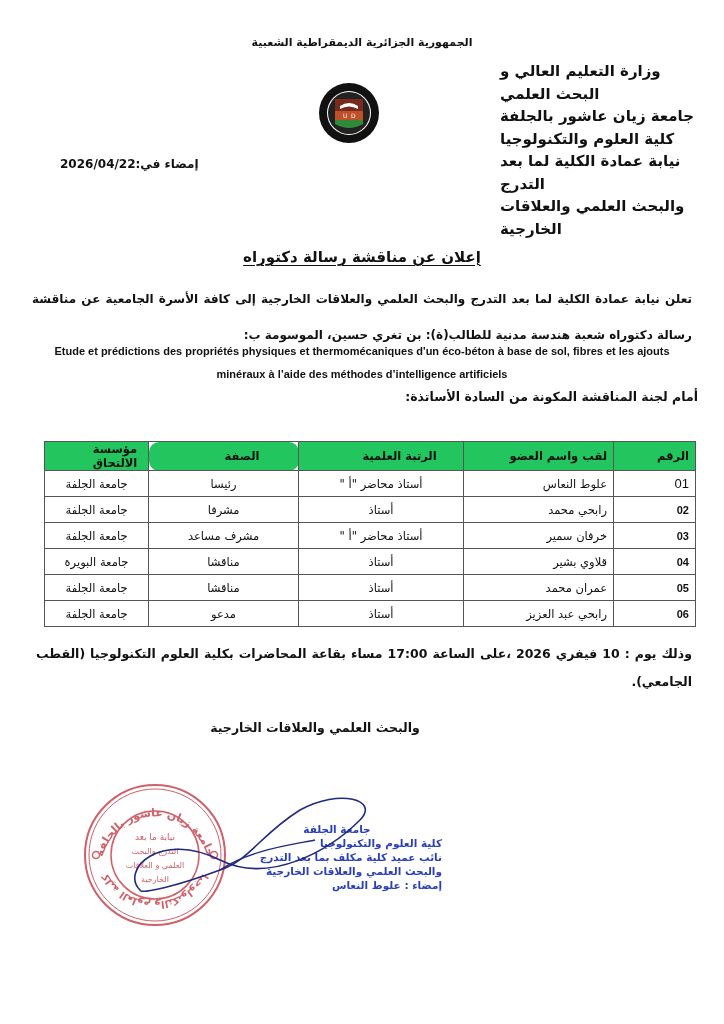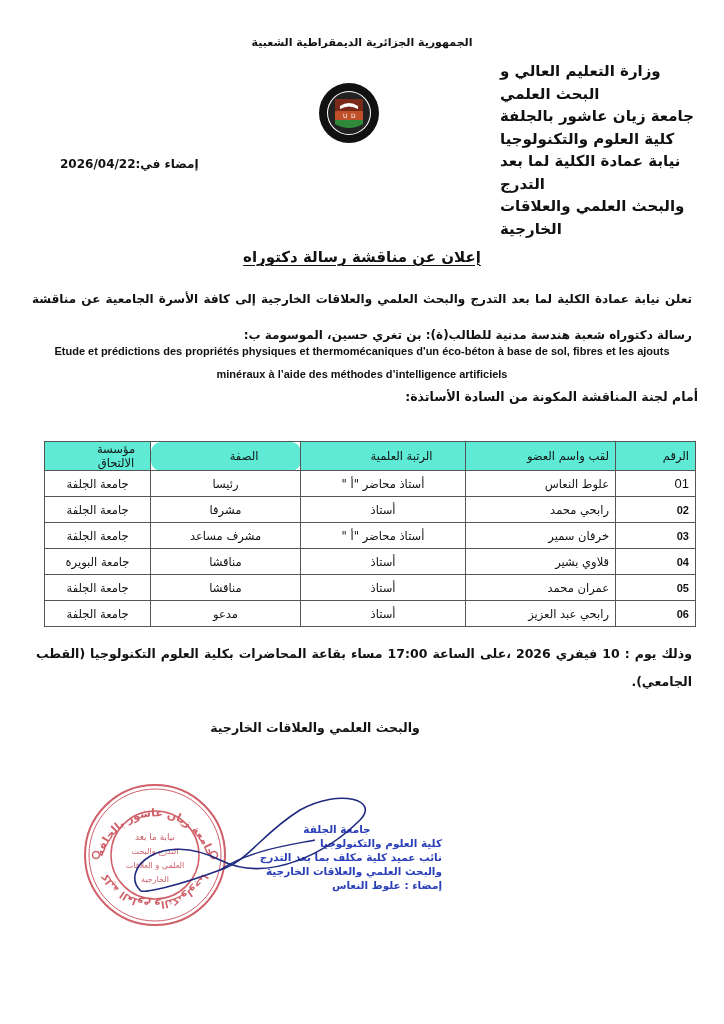--- a/index.html
+++ b/index.html
@@ -20,21 +20,21 @@
 
   #intro { top: 281px; left: 32px; width: 660px; font-size: 12px; font-weight: bold; line-height: 36px; text-align: justify; direction: rtl; }
   #thesis { top: 340px; left: 32px; width: 660px; text-align: center; font-family: "Liberation Sans", sans-serif; font-weight: bold; font-size: 11px; line-height: 23px; }
   #committee-intro { top: 389px; right: 26px; font-size: 12.5px; font-weight: bold; direction: rtl; }
 
   table#jury {
     position: absolute; top: 441px; left: 44px; width: 652px;
     border-collapse: collapse; direction: rtl; font-size: 11.5px;
   }
   #jury th, #jury td { border: 1px solid #555; height: 25px; padding: 0 6px; }
-  #jury th { background: #5eead4; font-weight: normal; padding-left: 43px; }
+  #jury th { background: #22c55e; font-weight: bold; padding-left: 43px; }
   #jury th.c-num, #jury td.c-num { width: 30px; text-align: right; }
   #jury th.c-name, #jury td.c-name { width: 100px; text-align: right; }
   #jury th.c-grade, #jury td.c-grade { width: 115px; text-align: center; }
   #jury th.c-role, #jury td.c-role { width: 100px; text-align: center; border-radius: 10px; }
   #jury th.c-inst, #jury td.c-inst { text-align: center; }
   #jury td.c-num { font-family: "Liberation Sans", sans-serif; font-weight: bold; font-size: 11px; }
 
   #schedule { top: 640px; left: 36px; width: 656px; font-size: 12.5px; font-weight: bold; line-height: 28px; direction: rtl; text-align: justify; text-align-last: right; }
 
   #sign-title { top: 716px; left: 190px; width: 250px; font-size: 12.5px; font-weight: bold; line-height: 24px; direction: rtl; text-align: center; }

